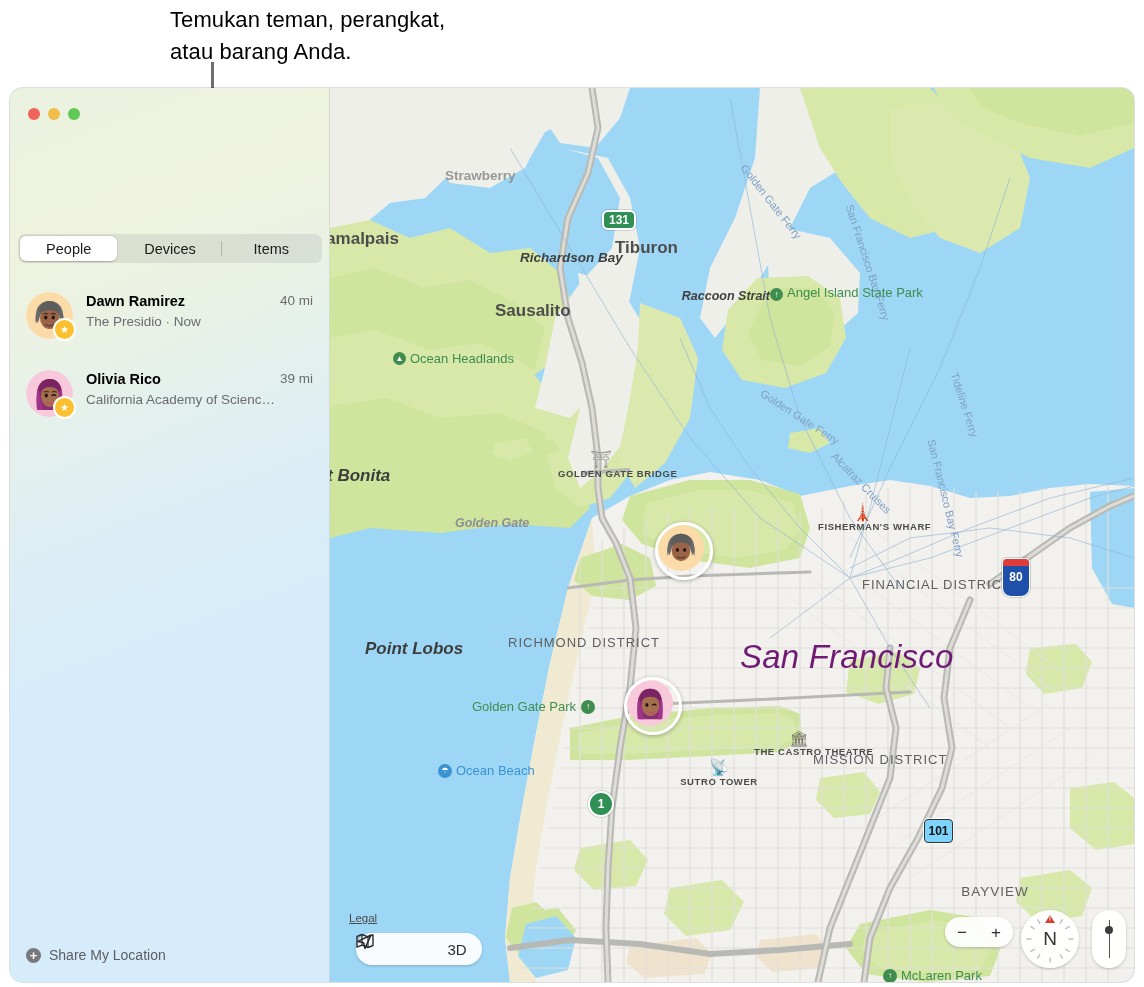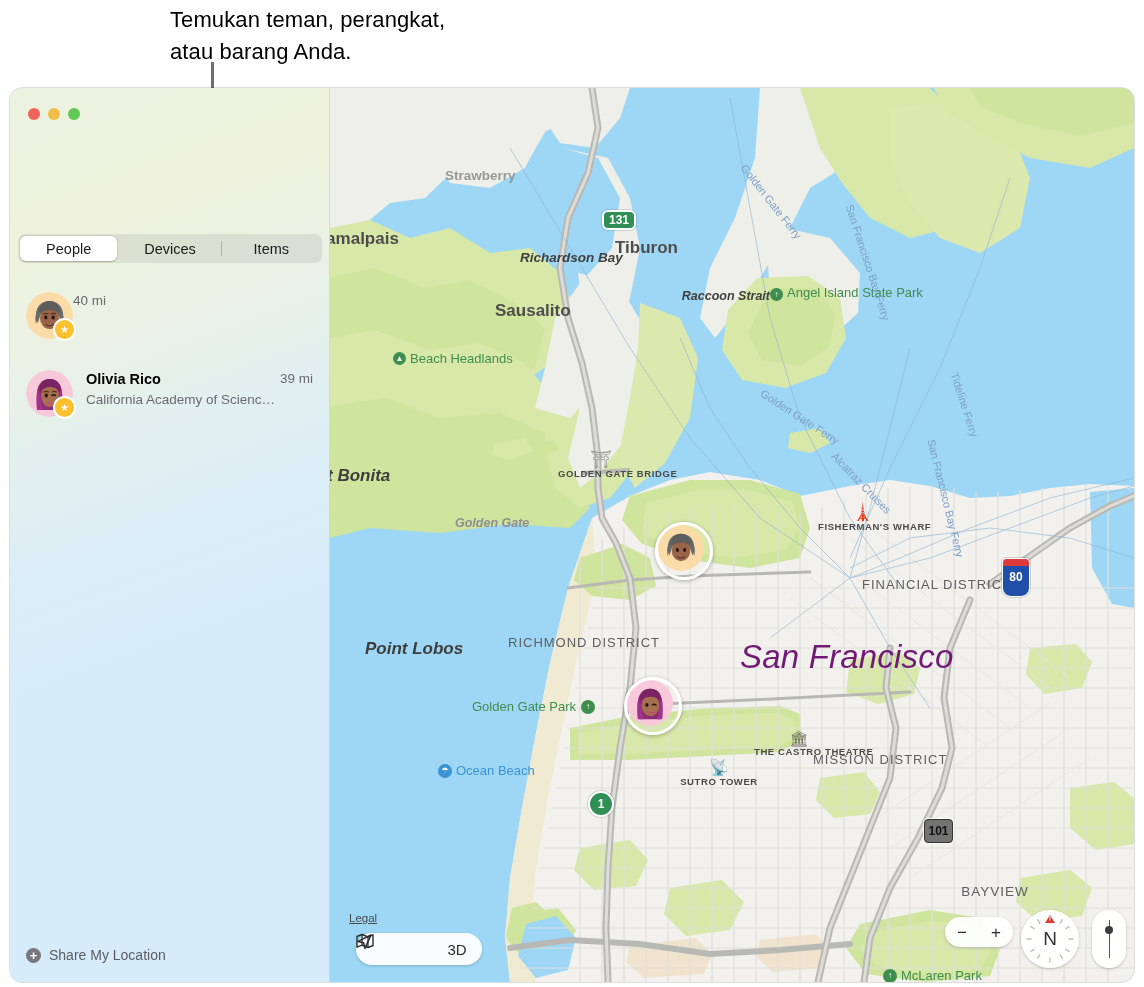--- a/index.html
+++ b/index.html
@@ -144,21 +144,21 @@
   }
   .shield-green{
     background:#2f8f55;border:2px solid #fff;border-radius:6px;
     font-size:12px;padding:1px 5px;box-shadow:0 0 0 1px rgba(0,0,0,.12);
   }
   .shield-circ{
     width:22px;height:22px;border-radius:50%;background:#2f8f55;border:2px solid #fff;
     font-size:12px;box-shadow:0 0 0 1px rgba(0,0,0,.12);
   }
   .shield-us{
-    width:27px;height:22px;border-radius:4px;background:#737373;border:1.5px solid #333;
+    width:27px;height:22px;border-radius:4px;background:#7dd3fc;border:1.5px solid #333;
     color:#111;font-size:12px;box-shadow:0 0 0 1px rgba(255,255,255,.8);
   }
   .shield-i{
     width:26px;height:25px;
     background:linear-gradient(#e03b3b 0 7px,#1f4fa8 7px 100%);
     border:1.5px solid #fff;border-radius:4px 4px 9px 9px;
     color:#fff;font-size:12px;align-items:flex-end;padding-bottom:12px;
     box-shadow:0 0 0 1px rgba(0,0,0,.15);
   }
 
@@ -253,20 +253,24 @@
             <ellipse cx="23.5" cy="26" rx="9.5" ry="11" fill="#9a6448"></ellipse>
             <path d="M13 20c0-7 5-11 10.5-11S34 13 34 20c0 1-.5 2-1.5 1.3C30 19 27 18 23.5 18S17 19 14.5 21.3C13.5 22 13 21 13 20z" fill="#5d5d5d"></path>
             <path d="M11 19c-2 4-2 9-1 13 1-5 3-9 5-11z" fill="#6a6a6a"></path>
             <path d="M36 19c2 4 2 9 1 13-1-5-3-9-5-11z" fill="#6a6a6a"></path>
             <ellipse cx="19.8" cy="25.5" rx="1.6" ry="1.9" fill="#22150f"></ellipse>
             <ellipse cx="27.2" cy="25.5" rx="1.6" ry="1.9" fill="#22150f"></ellipse>
             <path d="M17.5 22q2.3-1.3 4.6 0M25 22q2.3-1.3 4.6 0" stroke="#4a3026" stroke-width="1.1" fill="none" stroke-linecap="round"></path>
             <path d="M19.5 32.5q4 2.6 8 0" stroke="#5c3a2c" stroke-width="1.3" fill="none" stroke-linecap="round"></path>
           </svg>
           <div class="star-badge">★</div>
+        </div>
+        <div class="person-text">
+          <div class="p-name">Dawn Ramirez</div>
+          <div class="p-sub">The Presidio · Now</div>
         </div>
         <div class="p-dist">40 mi</div>
       </div>
 
       <div class="person">
         <div class="avatar-wrap">
           <svg class="avatar" viewBox="0 0 47 47">
             <circle cx="23.5" cy="23.5" r="23.5" fill="#f8c9da"></circle>
             <path d="M11 24c0-9 5-15 12.5-15S36 15 36 24c0 7-1 12-2 16H13c-1-4-2-9-2-16z" fill="#8e2d74"></path>
             <ellipse cx="24" cy="26" rx="9" ry="11" fill="#a5704f"></ellipse>
@@ -441,21 +445,21 @@
 
     <div class="mlabel district" style="left:178px;top:547px;width:110px;">RICHMOND DISTRICT</div>
     <div class="mlabel district" style="left:532px;top:489px;width:110px;">FINANCIAL DISTRICT</div>
     <div class="mlabel district" style="left:483px;top:664px;width:110px;">MISSION DISTRICT</div>
     <div class="mlabel district" style="left:620px;top:796px;width:90px;font-size:13.5px;">BAYVIEW</div>
 
     <div class="mlabel city" style="left:410px;top:550px;">San Francisco</div>
 
     <div class="mlabel" style="left:63px;top:263px;display:flex;align-items:center;gap:4px;">
       <span style="width:13px;height:13px;border-radius:50%;background:#3f8e4f;display:inline-flex;align-items:center;justify-content:center;color:#fff;font-size:8px;">▲</span>
-      <span class="park-lbl">Beach Headlands</span>
+      <span class="park-lbl">Ocean Headlands</span>
     </div>
     <div class="mlabel" style="left:440px;top:198px;display:flex;align-items:flex-start;gap:4px;">
       <span style="width:13px;height:13px;border-radius:50%;background:#3f8e4f;display:inline-flex;align-items:center;justify-content:center;color:#fff;font-size:8px;margin-top:2px;">↑</span>
       <span class="park-lbl" style="display:block;width:80px;line-height:14px;">Angel Island State Park</span>
     </div>
     <div class="mlabel" style="left:142px;top:611px;display:flex;align-items:center;gap:5px;">
       <span class="park-lbl">Golden Gate Park</span>
       <span style="width:14px;height:14px;border-radius:50%;background:#3f8e4f;display:inline-flex;align-items:center;justify-content:center;color:#fff;font-size:8px;">↑</span>
     </div>
     <div class="mlabel" style="left:553px;top:880px;display:flex;align-items:center;gap:4px;">

